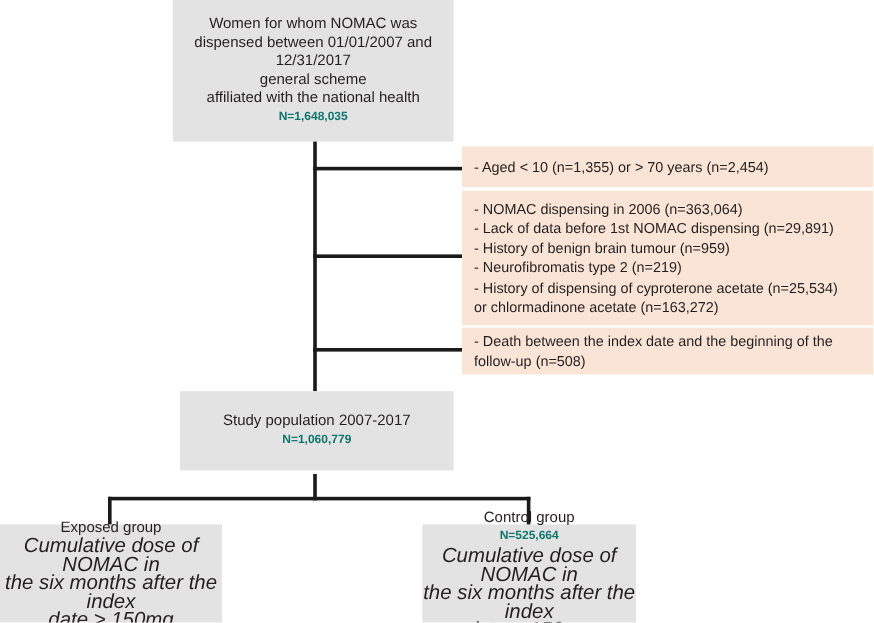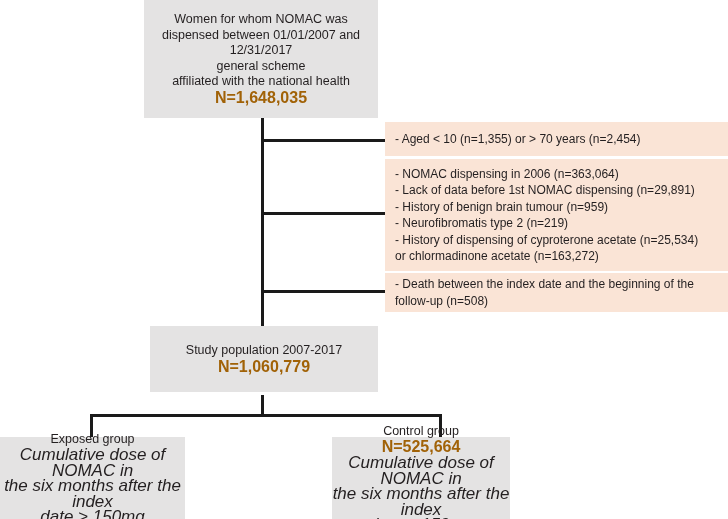--- a/index.html
+++ b/index.html
@@ -38,24 +38,24 @@
   .box-grey .line-bold,
   .box-grey .line-italic {
     text-align: center;
   }
   .line {
     font-size: 12.5px;
     line-height: 15.5px;
     color: #231f20;
   }
   .line-bold {
-    font-size: 16px;
+    font-size: 10px;
     line-height: 16px;
     font-weight: bold;
-    color: #a16207;
+    color: #0f766e;
   }
   .line-italic {
     font-size: 17px;
     line-height: 15.5px;
     font-style: italic;
     color: #231f20;
   }
   .excl-line {
     font-size: 12px;
     line-height: 16.5px;
@@ -123,21 +123,21 @@
   <div class="conn conn-v" style="left:90px; top:414px; width:3px; height:26px;"></div>
   <div class="conn conn-v" style="left:439px; top:414px; width:3px; height:26px;"></div>
 
   <div class="box box-grey" style="left:0px; top:437px; width:185px; height:82px;">
     <div class="line">Exposed group</div>
     <div class="line-italic">Cumulative dose of NOMAC in</div>
     <div class="line-italic">the six months after the index</div>
     <div class="line-italic">date  &gt; 150mg</div>
   </div>
 
-  <div class="box box-grey" style="left:332px; top:437px; width:178px; height:82px;">
+  <div class="box box-grey" style="left:352px; top:437px; width:178px; height:82px;">
     <div class="line">Control group</div>
     <div class="line-bold">N=525,664</div>
     <div class="line-italic">Cumulative dose of NOMAC in</div>
     <div class="line-italic">the six months after the index</div>
     <div class="line-italic">date  ≤ 150mg</div>
   </div>
 
 </div>
 
 </body></html>

